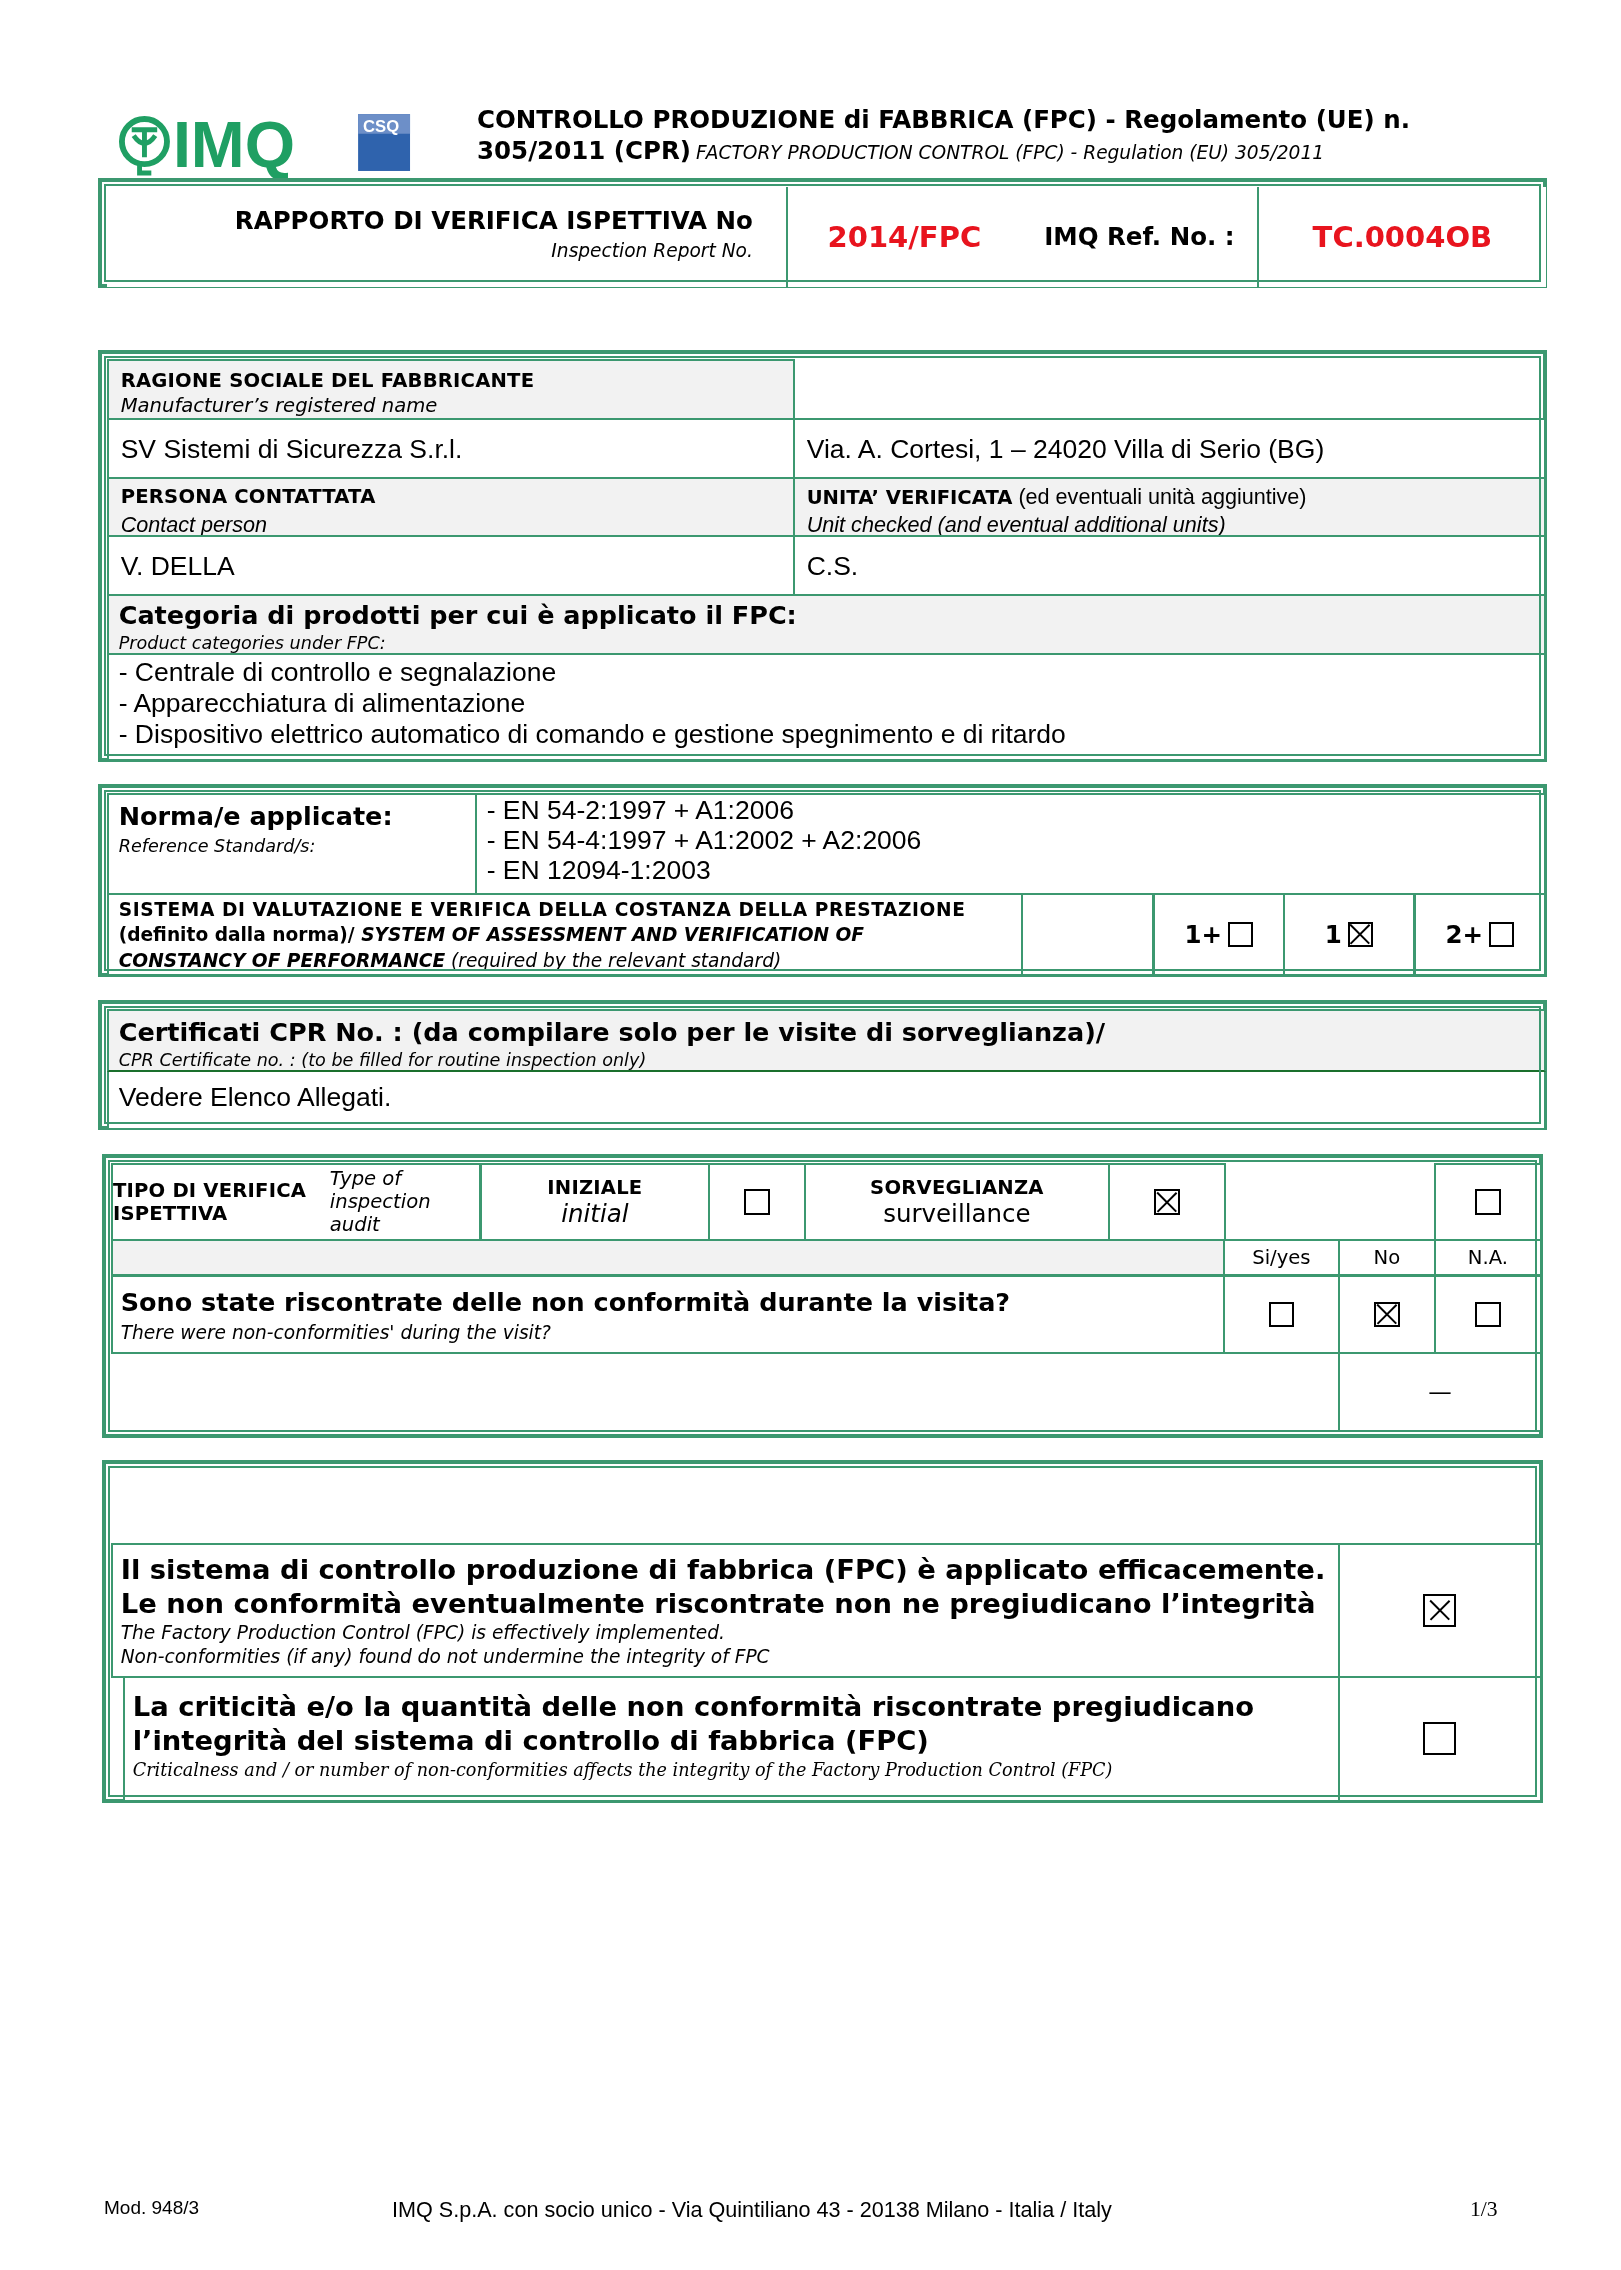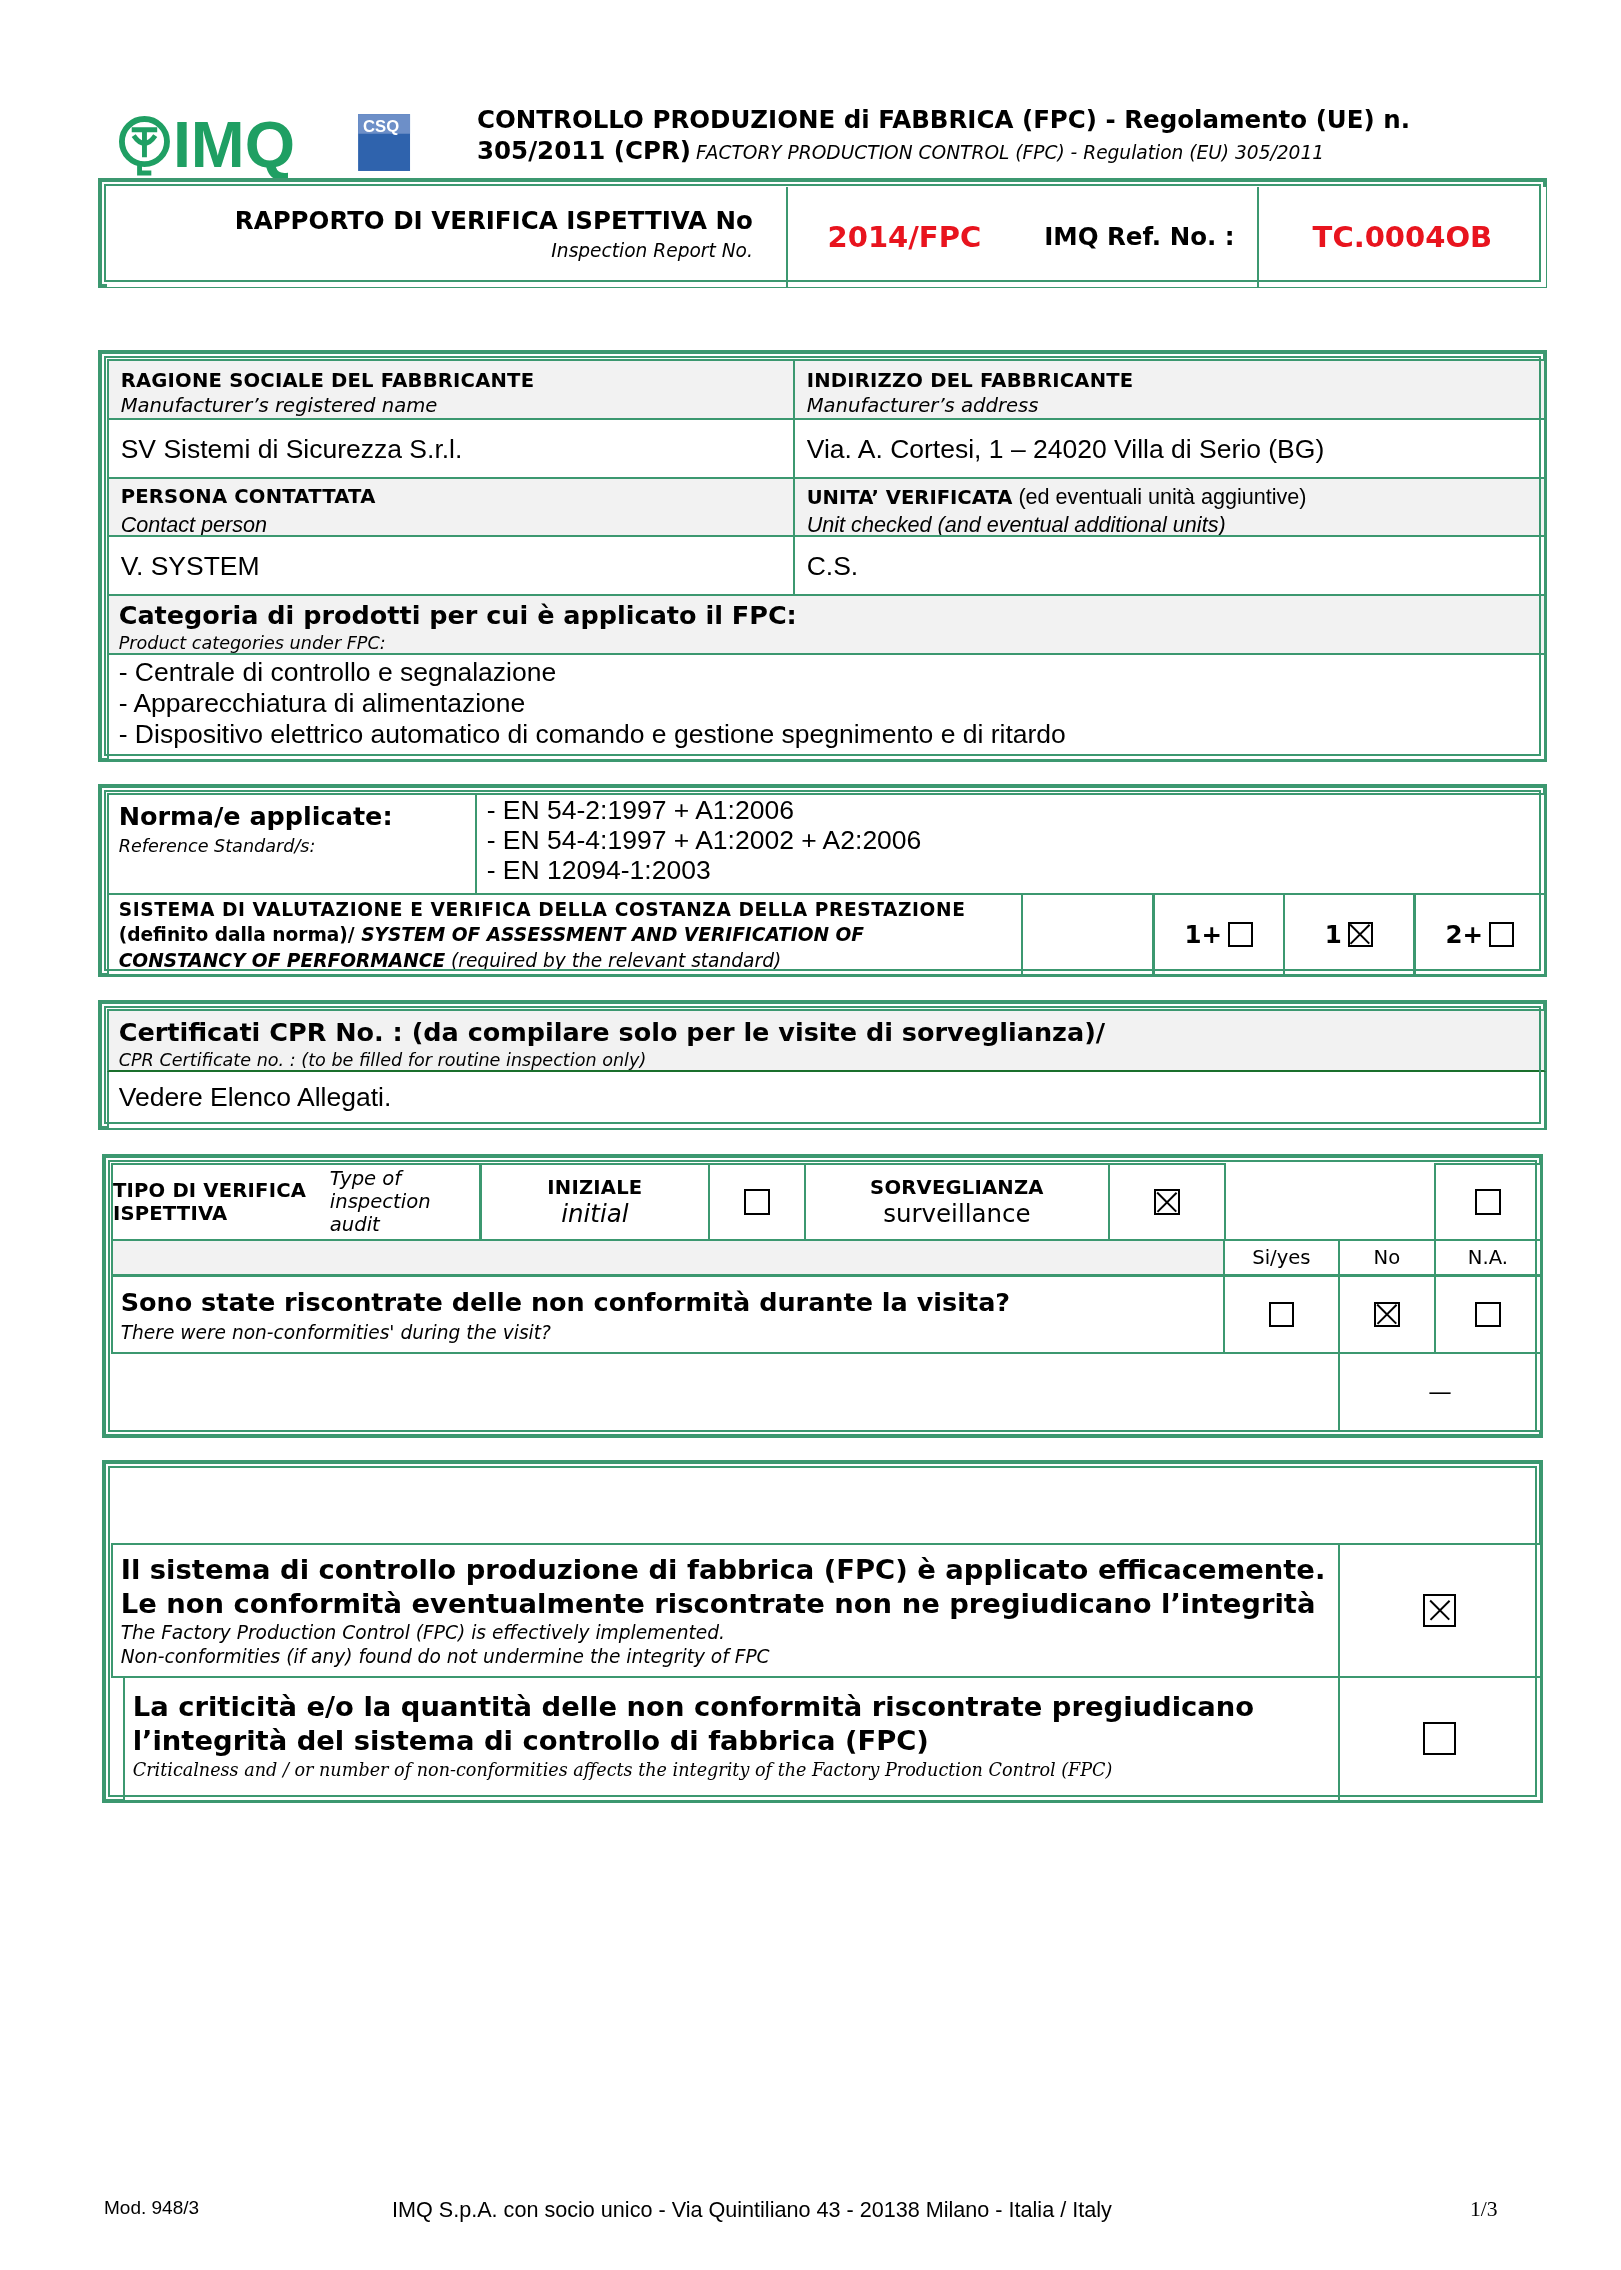--- a/index.html
+++ b/index.html
@@ -65,42 +65,38 @@
     </div>
   </div>
 </div>
 
 <div class="frame" style="left:98px;top:350px;width:1449px;height:412px;">
   <div class="inner">
     <div class="cell grey" style="left:0;top:0;width:688px;height:61px;">
       <div class="t-small-label dv" style="position:absolute;left:11.8px;top:7.8px;">RAGIONE SOCIALE DEL FABBRICANTE</div>
       <div class="t-small-it dv" style="position:absolute;left:11.8px;top:33px;">Manufacturer’s registered name</div>
     </div>
-    <div class="cell grey" style="left:686px;top:0;width:753px;height:61px;">
-      <div class="t-small-label dv" style="position:absolute;left:11.8px;top:7.8px;">INDIRIZZO DEL FABBRICANTE</div>
-      <div class="t-small-it dv" style="position:absolute;left:11.8px;top:33px;">Manufacturer’s address</div>
-    </div>
     <div class="cell" style="left:0;top:59px;width:688px;height:61px;">
       <div class="t-val" style="position:absolute;left:11.8px;top:13.7px;">SV Sistemi di Sicurezza S.r.l.</div>
     </div>
     <div class="cell" style="left:686px;top:59px;width:753px;height:61px;">
       <div class="t-val" style="position:absolute;left:11.8px;top:13.7px;">Via. A. Cortesi, 1 – 24020 Villa di Serio (BG)</div>
     </div>
     <div class="cell grey" style="left:0;top:118px;width:688px;height:61px;">
       <div class="t-small-label dv" style="position:absolute;left:11.8px;top:5.9px;">PERSONA CONTATTATA</div>
       <div class="i sans" style="position:absolute;left:11.8px;top:33px;font-size:21.6px;">Contact person</div>
     </div>
     <div class="cell grey" style="left:686px;top:118px;width:753px;height:61px;">
       <div style="position:absolute;left:11.8px;top:4.9px;font-size:21.6px;">
         <span class="b dv" style="font-size:19.6px;">UNITA’ VERIFICATA</span><span class="sans"> (ed eventuali unità aggiuntive)</span>
       </div>
       <div class="i sans" style="position:absolute;left:11.8px;top:33px;font-size:21.6px;">Unit checked (and eventual additional units)</div>
     </div>
     <div class="cell" style="left:0;top:176px;width:688px;height:61px;">
-      <div class="t-val" style="position:absolute;left:11.8px;top:13.7px;">V. SYSTEM</div>
+      <div class="t-val" style="position:absolute;left:11.8px;top:13.7px;">V. DELLA</div>
     </div>
     <div class="cell" style="left:686px;top:176px;width:753px;height:61px;">
       <div class="t-val" style="position:absolute;left:11.8px;top:13.7px;">C.S.</div>
     </div>
     <div class="cell grey" style="left:0;top:235px;width:1439px;height:61px;border-width:2.9px;">
       <div class="b dv" style="position:absolute;left:9.8px;top:3.9px;font-size:25.5px;">Categoria di prodotti per cui è applicato il FPC:</div>
       <div class="i dv" style="position:absolute;left:9.8px;top:37px;font-size:17.6px;">Product categories under FPC:</div>
     </div>
     <div class="cell" style="left:0;top:294px;width:1439px;height:108px;">
       <div class="t-val" style="position:absolute;left:9.8px;top:2px;line-height:31px;">

